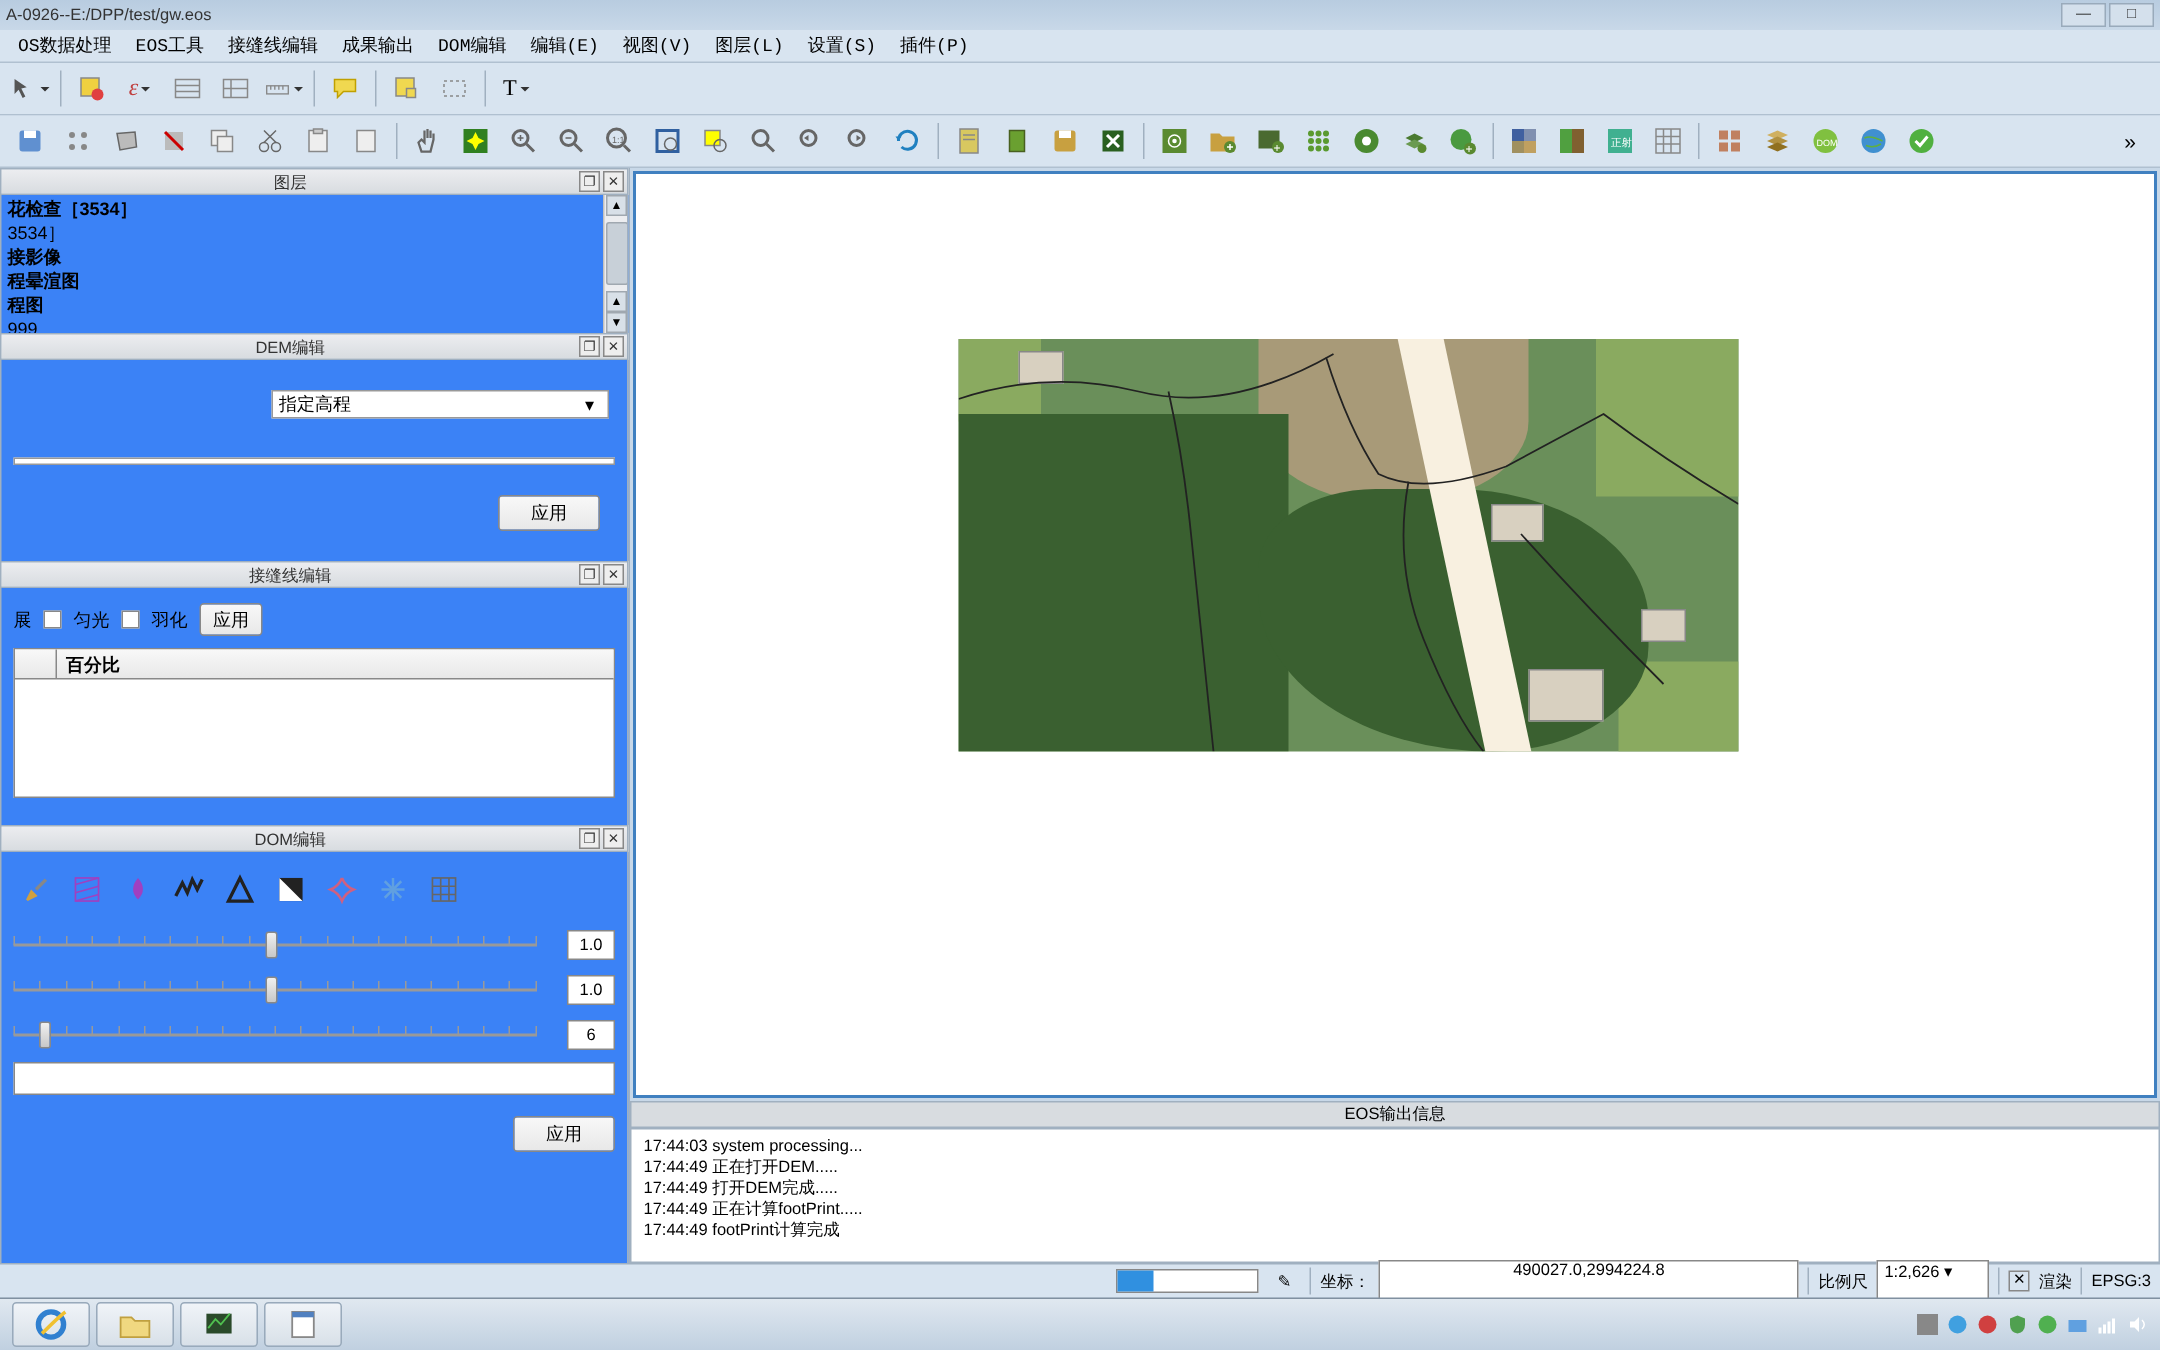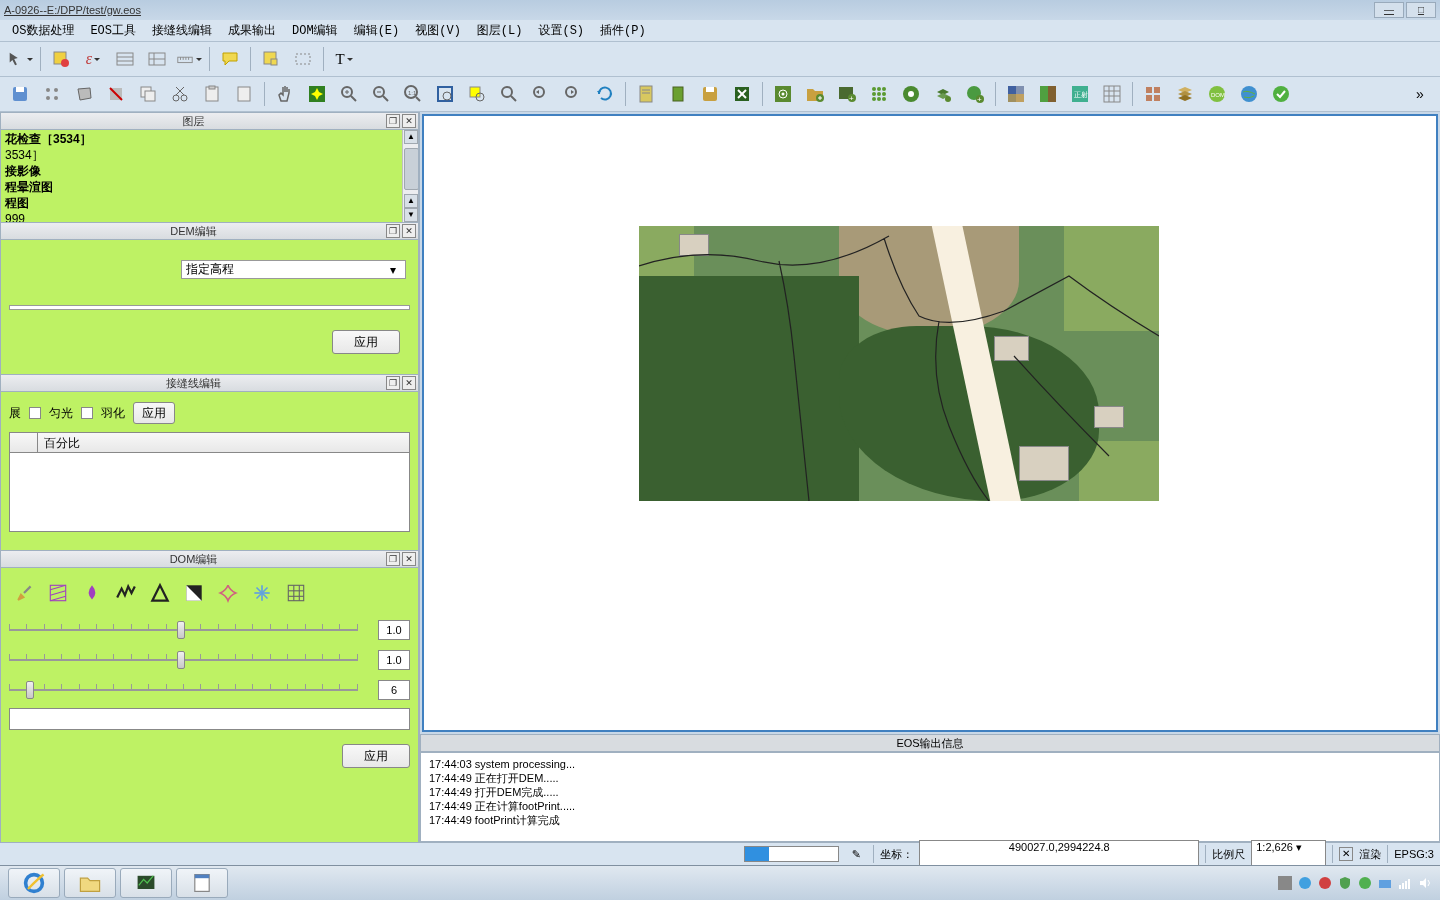--- a/index.html
+++ b/index.html
@@ -1,19 +1,19 @@
 <!DOCTYPE html>
 <html><head>
 <meta charset="utf-8">
 <style>
 * { margin: 0; padding: 0; box-sizing: border-box; font-family: "Microsoft YaHei", Tahoma, Arial, sans-serif; }
 body { background: #c8d8e8; font-size: 12px; overflow: hidden; width: 1440px; height: 900px; position: relative; }
 
 
-.titlebar { height: 20px; background: linear-gradient(#b8cce0, #c8d8e8); display: flex; align-items: center; padding: 0 4px; font-size: 11px; color: #333; text-decoration: underline; }
+.titlebar { height: 20px; background: linear-gradient(#b8cce0, #c8d8e8); display: flex; align-items: center; padding: 0 4px; font-size: 11px; color: #333; }
 .titlebar-spacer { flex: 1; }
 .win-btns { display: flex; gap: 2px; }
 .win-btn { width: 30px; height: 16px; background: #d4e0ec; border: 1px solid #9ab; font-size: 10px; text-align: center; line-height: 14px; }
 
 
 .menubar { height: 22px; background: #d8e4f0; display: flex; align-items: center; padding: 0 4px; border-bottom: 1px solid #b0c0d0; font-size: 12px; }
 .menu-item { padding: 0 8px; cursor: pointer; font-family: Liberation Mono, monospace; }
 
 
 .toolbar { height: 35px; background: #d8e4f0; display: flex; align-items: center; padding: 2px 6px; border-bottom: 1px solid #b0c0d0; gap: 4px; }
@@ -23,21 +23,21 @@
 
 
 .main { display: flex; height: calc(900px - 20px - 22px - 35px - 35px - 35px - 23px); }
 .left-panel { width: 420px; background: #f8f8f8; display: flex; flex-direction: column; border-right: 1px solid #a0b0c0; }
 .right-area { flex: 1; display: flex; flex-direction: column; }
 
 
 .panel-header { height: 18px; background: linear-gradient(#ecedf0, #d8dce0); border: 1px solid #a0b0c0; display: flex; align-items: center; font-size: 11px; color: #333; }
 .panel-title { flex: 1; text-align: center; }
 .panel-btn { width: 14px; height: 14px; border: 1px solid #888; background: #eee; margin-right: 2px; font-size: 9px; text-align: center; line-height: 12px; cursor: pointer; }
-.panel-body { background: #bef264; border-left: 1px solid #a0b0c0; border-right: 1px solid #a0b0c0; overflow: hidden; position: relative; }
+.panel-body { background: #3b82f6; border-left: 1px solid #a0b0c0; border-right: 1px solid #a0b0c0; overflow: hidden; position: relative; }
 
 
 .layer-panel .panel-body { height: 92px; }
 .layer-list { font-size: 12px; line-height: 16px; padding: 1px 4px; }
 .layer-list div { white-space: nowrap; }
 .layer-list .bold { font-weight: bold; }
 .scrollbar-v { position: absolute; right: 0; top: 0; bottom: 0; width: 16px; background: #ecedf0; border-left: 1px solid #c0c0c0; }
 .scrollbar-v::before { content: ""; position: absolute; top: 18px; left: 1px; width: 13px; height: 40px; background: #c8d0d8; border: 1px solid #a0a8b0; border-radius: 2px; }
 .scroll-arrow { position: absolute; left: 1px; width: 14px; height: 14px; background: #d8e0e8; border: 1px solid #a0a8b0; font-size: 8px; text-align: center; line-height: 12px; }
 .scroll-arrow.up { top: 0; }
@@ -52,21 +52,21 @@
 .btn-std { width: 68px; height: 24px; border: 1px solid #888; background: linear-gradient(#f8f8f8, #e8e8e8); border-radius: 3px; cursor: pointer; font-size: 12px; }
 
 
 .seam-panel .panel-body { height: 158px; padding: 8px; }
 .seam-row { display: flex; align-items: center; gap: 8px; padding: 2px 0 8px 0; }
 .chk { width: 12px; height: 12px; border: 1px solid #888; background: #fff; display: inline-block; }
 .btn-sm { width: 42px; height: 22px; border: 1px solid #888; background: linear-gradient(#f8f8f8, #e8e8e8); border-radius: 3px; font-size: 12px; }
 .seam-table { border: 1px solid #888; height: 100px; background: #fff; }
 .seam-table-hdr { display: flex; height: 20px; border-bottom: 1px solid #888; background: linear-gradient(#f8f8f8, #e8e8e8); }
 .seam-table-hdr .c1 { width: 28px; border-right: 1px solid #888; }
-.seam-table-hdr .c2 { flex: 1; padding: 2px 6px; }
+.seam-table-hdr .c2 { flex: 1; padding: 2px 6px; font-weight: bold; }
 
 
 .dom-panel .panel-body { flex: 1; padding: 6px 8px; display: flex; flex-direction: column; gap: 6px; }
 .dom-icons { display: flex; gap: 8px; padding: 6px 2px; }
 .dom-icon { width: 26px; height: 26px; display: flex; align-items: center; justify-content: center; font-size: 18px; cursor: pointer; }
 .slider-row { display: flex; align-items: center; gap: 20px; }
 .slider-track { flex: 1; height: 24px; position: relative; }
 .slider-track .line { position: absolute; top: 11px; left: 0; right: 0; height: 2px; background: #999; }
 .slider-track .ticks { position: absolute; top: 6px; left: 0; right: 0; height: 6px; display: flex; justify-content: space-between; }
 .slider-track .ticks span { width: 1px; height: 6px; background: #999; }

